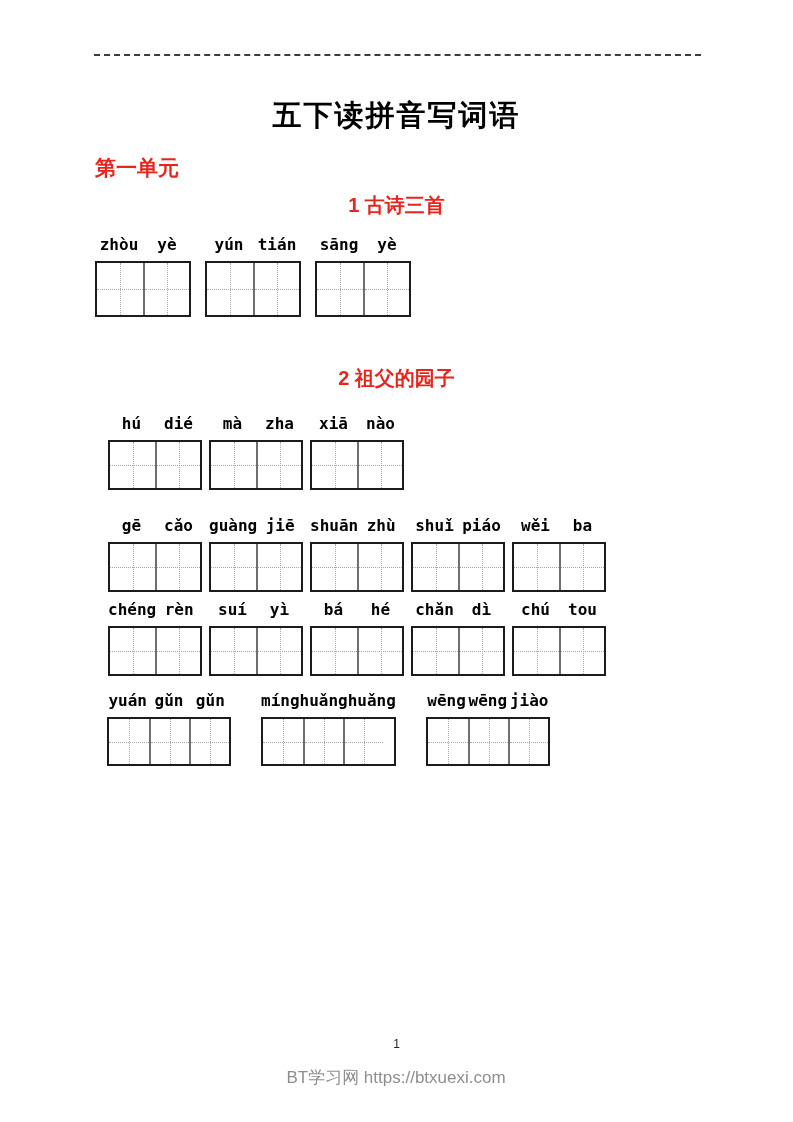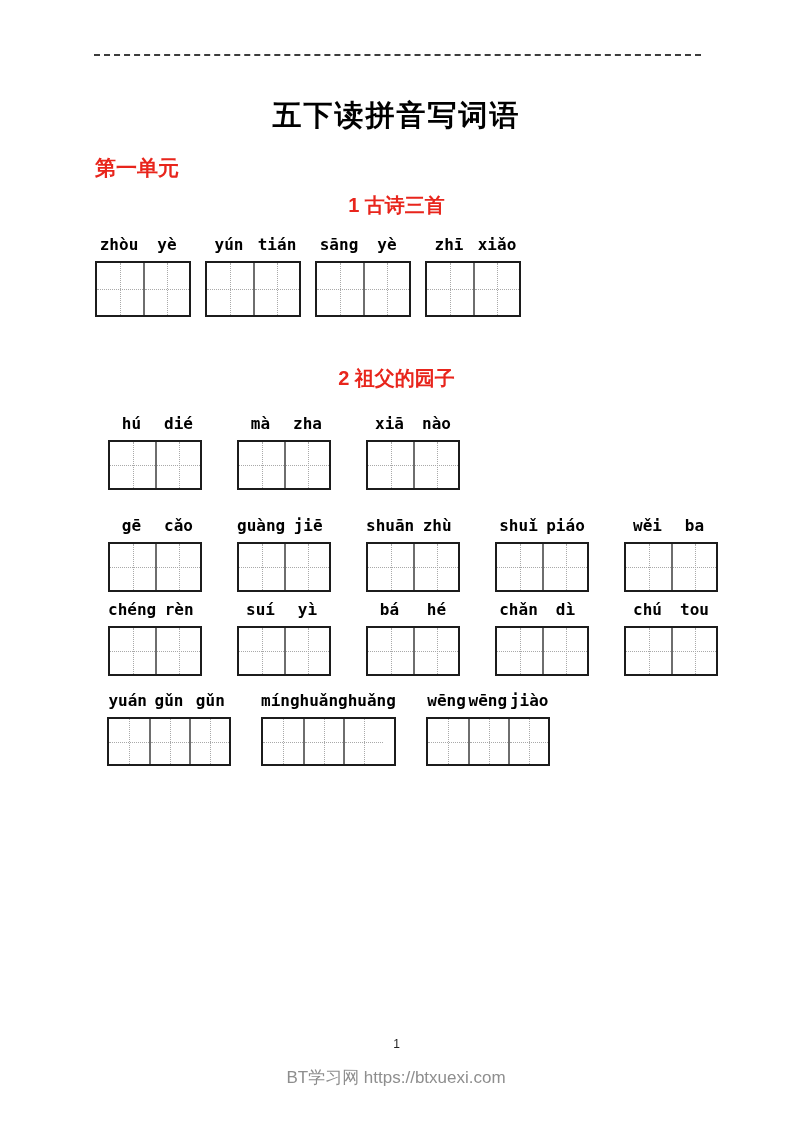--- a/index.html
+++ b/index.html
@@ -45,21 +45,21 @@
   .sec-0{margin-top:10px;}
   .sec-1{margin-top:48px;}
   .sec-0 .section-title{margin-bottom:16px;}
   .sec-1 .section-title{margin-bottom:22px;}
 
   .unit-row{
     display:flex;
     align-items:flex-end;
   }
   .sec-0 .unit-row{margin-left:95px;gap:14px;}
-  .sec-1 .unit-row{margin-left:108px;gap:35px;}
+  .sec-1 .unit-row{margin-left:108px;gap:7px;}
   .sec-1 .unit-row.triple{margin-left:107px;gap:30px;}
   .sec-1 .unit-row:nth-child(3){margin-top:26px;}
   .sec-1 .unit-row:nth-child(4){margin-top:8px;}
   .sec-1 .unit-row:nth-child(5){margin-top:15px;}
 
   .unit{display:flex;flex-direction:column;}
   .pin{
     display:flex;
     margin:0 0 7px 0;
     font-family:"DejaVu Sans Mono",monospace;
@@ -146,30 +146,20 @@
           <div class="unit">
             <div class="pin">
               <span class="syl">sāng</span>
               <span class="syl">yè</span>
             </div>
             <div class="boxes">
               <div class="cell"></div>
               <div class="cell"></div>
             </div>
           </div>
-          <div class="unit">
-            <div class="pin">
-              <span class="syl">zhī</span>
-              <span class="syl">xiǎo</span>
-            </div>
-            <div class="boxes">
-              <div class="cell"></div>
-              <div class="cell"></div>
-            </div>
-          </div>
         </div>
       </div>
       <div class="section sec-1">
         <div class="section-title">2 祖父的园子</div>
         <div class="unit-row">
           <div class="unit">
             <div class="pin">
               <span class="syl">hú</span>
               <span class="syl">dié</span>
             </div>

